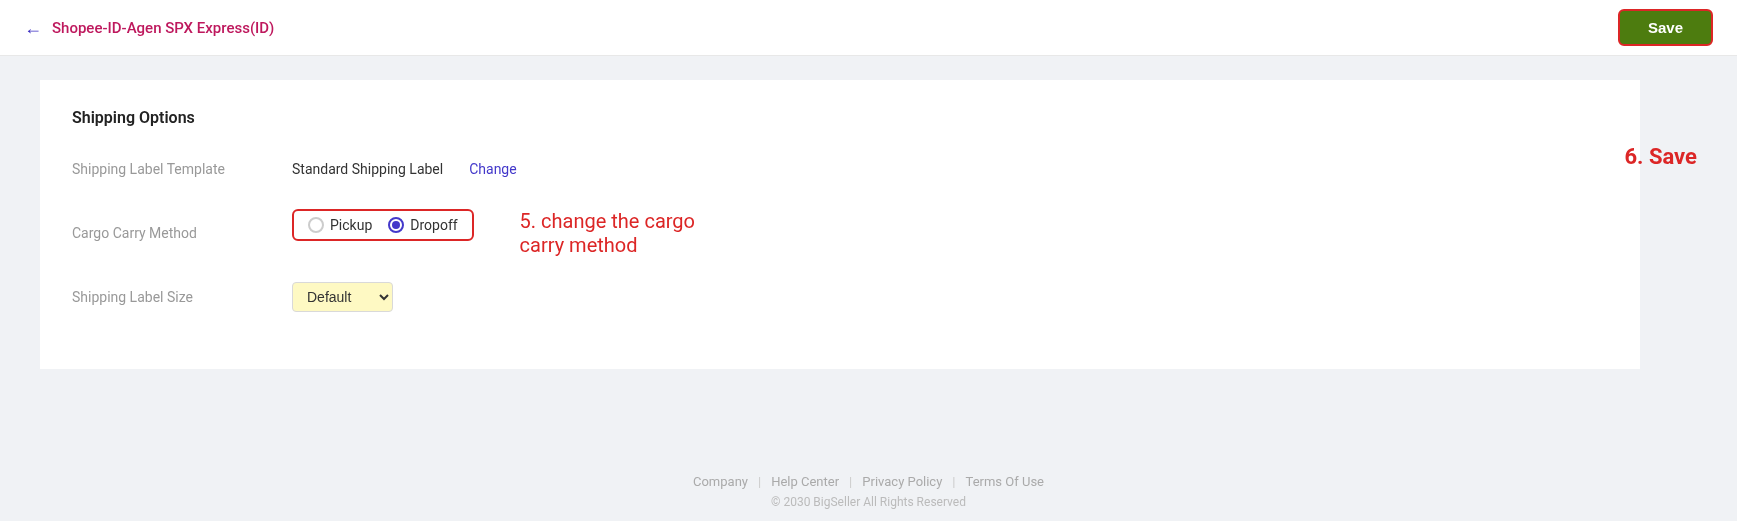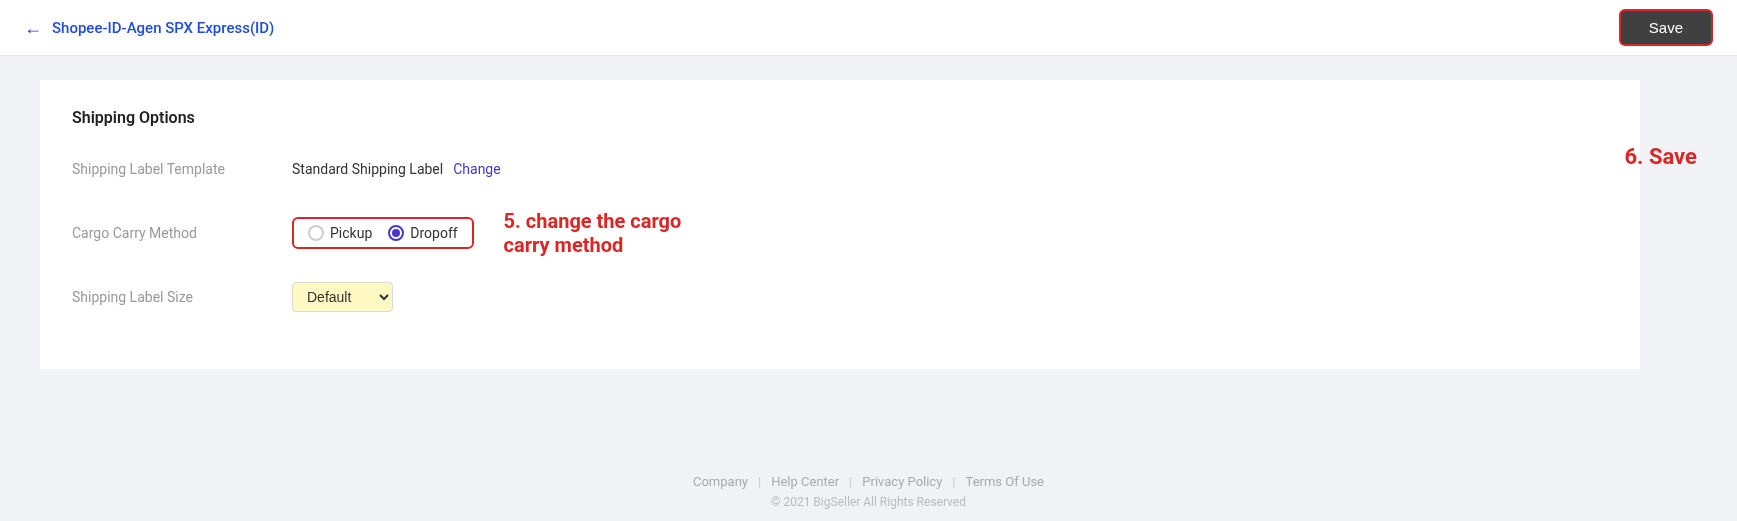--- a/index.html
+++ b/index.html
@@ -25,32 +25,32 @@
       display: flex;
       align-items: center;
       gap: 10px;
       cursor: pointer;
     }
     .back-arrow {
       color: #3d2fc2;
       font-size: 18px;
     }
     .header-title {
-      color: #1d4ed8;
+      color: #be185d;
       font-size: 15px;
       font-weight: 500;
     }
     .save-btn {
-      background: #404040;
+      background: #4d7c0f;
       color: #fff;
       border: 2px solid #dc2626;
       border-radius: 6px;
       padding: 8px 28px;
       font-size: 15px;
-      font-weight: 400;
+      font-weight: 700;
       cursor: pointer;
       outline: none;
     }
 
     
     .save-annotation {
       position: absolute;
       top: 88px;
       right: 40px;
       color: #dc2626;
@@ -88,22 +88,22 @@
       min-height: 36px;
     }
     .form-label {
       color: #999;
       font-size: 14px;
       min-width: 220px;
       flex-shrink: 0;
     }
     .form-value {
       display: flex;
-      align-items: center;
-      gap: 10px;
+      align-items: flex-start;
+      gap: 26px;
       font-size: 14px;
       color: #333;
     }
 
     
     .change-link {
       color: #4338ca;
       font-size: 14px;
       cursor: pointer;
       text-decoration: none;
@@ -145,21 +145,21 @@
       width: 8px;
       height: 8px;
       border-radius: 50%;
       background: #4338ca;
     }
 
     
     .cargo-annotation {
       color: #dc2626;
       font-size: 20px;
-      font-weight: bold;
+      font-weight: normal;
       margin-left: 20px;
       line-height: 1.2;
     }
 
     
     .size-select {
       border: 1px solid #d9d9d9;
       border-radius: 4px;
       padding: 5px 24px 5px 10px;
       font-size: 14px;
@@ -309,14 +309,14 @@
 <div class="footer">
   <div class="footer-links">
     <a class="footer-link">Company</a>
     <span class="footer-sep">|</span>
     <a class="footer-link">Help Center</a>
     <span class="footer-sep">|</span>
     <a class="footer-link">Privacy Policy</a>
     <span class="footer-sep">|</span>
     <a class="footer-link">Terms Of Use</a>
   </div>
-  <div class="footer-copy">© 2021 BigSeller All Rights Reserved</div>
+  <div class="footer-copy">© 2030 BigSeller All Rights Reserved</div>
 </div>
 
 </body></html>

